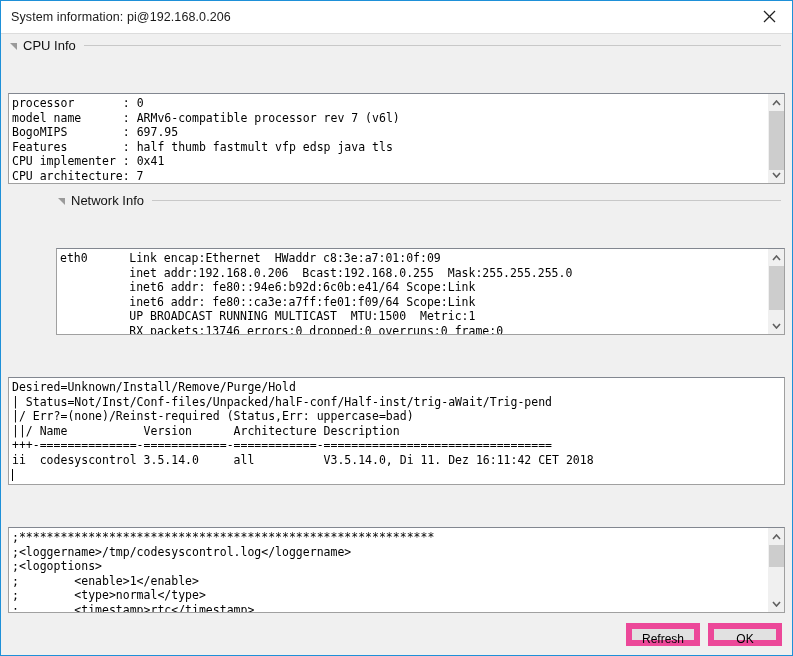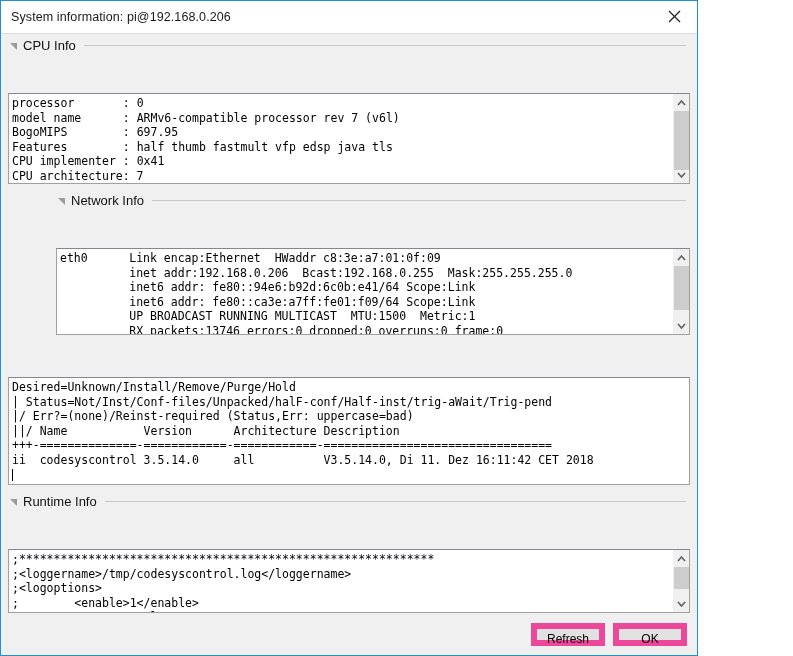--- a/index.html
+++ b/index.html
@@ -12,21 +12,21 @@
     height: 656px;
     font-family: "Liberation Sans", sans-serif;
     font-size: 12px;
     color: #000000;
     overflow: hidden;
   }
 
   .window {
     position: relative;
     box-sizing: border-box;
-    width: 698px;
+    width: 793px;
     height: 656px;
     background: #f0f0f0;
     border: 1px solid #1e90d8;
     border-top: none;
     display: flex;
     flex-direction: column;
   }
 
   
   .titlebar {
@@ -283,25 +283,20 @@
 |/ Err?=(none)/Reinst-required (Status,Err: uppercase=bad)
 ||/ Name           Version      Architecture Description
 +++-==============-============-============-=================================
 ii  codesyscontrol 3.5.14.0     all          V3.5.14.0, Di 11. Dez 16:11:42 CET 2018</pre>
           <span class="caret"></span>
         </div>
       </div>
     </div>
 
     <div class="group" style="flex:1 1 auto; margin-top:5px;">
-      <div class="group-header">
-        <span class="tri"></span>
-        <span class="group-title">Runtime Info</span>
-        <span class="group-rule"></span>
-      </div>
       <div class="textbox">
         <div class="inner">
           <pre class="mono">;************************************************************
 ;&lt;loggername&gt;/tmp/codesyscontrol.log&lt;/loggername&gt;
 ;&lt;logoptions&gt;
 ;        &lt;enable&gt;1&lt;/enable&gt;
 ;        &lt;type&gt;normal&lt;/type&gt;
 ;        &lt;timestamp&gt;rtc&lt;/timestamp&gt;
 ;        &lt;deactivatable&gt;0&lt;/deactivatable&gt;
 ;        &lt;dump&gt;always&lt;/dump&gt;

